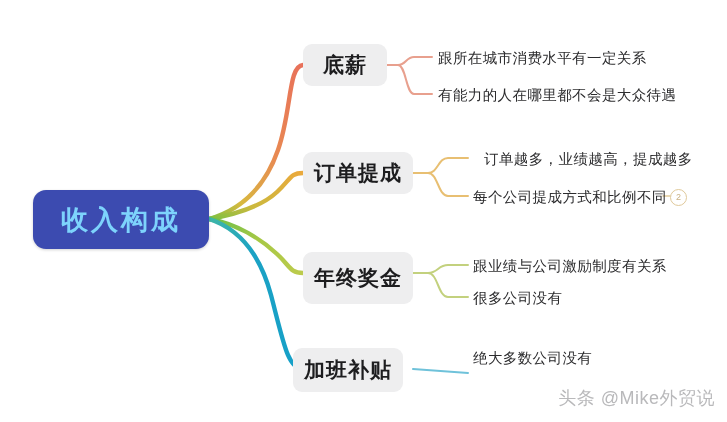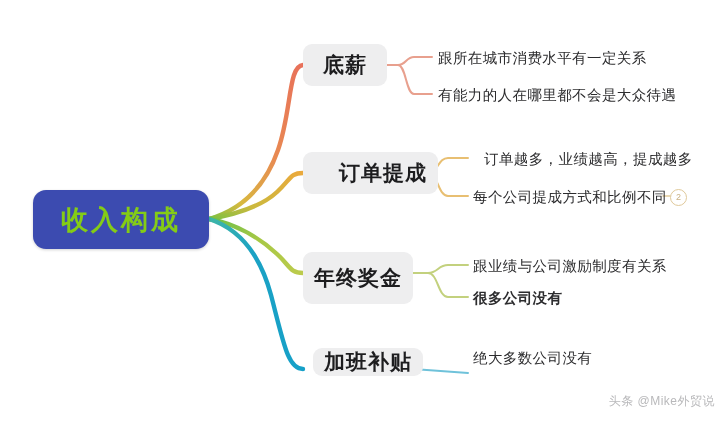--- a/index.html
+++ b/index.html
@@ -24,21 +24,21 @@
     width: 727px;
     height: 422px;
     pointer-events: none;
   }
   .root-node {
     position: absolute;
     display: flex;
     align-items: center;
     justify-content: center;
     background: #3c4bb0;
-    color: #84cc16;
+    color: #7dd3fc;
     border-radius: 13px;
     font-size: 27px;
     font-weight: bold;
     letter-spacing: 3px;
     box-shadow: 0 1px 3px rgba(0,0,0,0.18);
     z-index: 3;
   }
   .branch-node {
     position: absolute;
     display: flex;
@@ -75,21 +75,21 @@
     justify-content: center;
     background: #ffffff;
     z-index: 4;
     line-height: 1;
   }
   .watermark {
     position: absolute;
     right: 12px;
     bottom: 12px;
     color: #b9b9bb;
-    font-size: 12px;
+    font-size: 18px;
     letter-spacing: 0.5px;
     white-space: nowrap;
     z-index: 5;
   }
 </style>
 </head>
 <body>
 
 <div id="canvas">
 
@@ -142,33 +142,33 @@
   <div class="root-node" style="left:33px; top:190px; width:176px; height:59px;">
     <span>收入构成</span>
   </div>
 
   <div class="branch-node" style="left:303px; top:44px; width:84px; height:42px;">
     <span>底薪</span>
   </div>
   <div class="leaf-label" style="left:438px; top:88px;">有能力的人在哪里都不会是大众待遇</div>
   <div class="leaf-label" style="left:438px; top:51px;">跟所在城市消费水平有一定关系</div>
 
-  <div class="branch-node" style="left:303px; top:152px; width:110px; height:42px;padding-left:25px;">
+  <div class="branch-node" style="left:303px; top:152px; width:110px; height:42px;">
     <span>订单提成</span>
   </div>
   <div class="leaf-label" style="left:484px; top:152px;">订单越多，业绩越高，提成越多</div>
   <div class="leaf-label" style="left:473px; top:190px;text-align:center;">每个公司提成方式和比例不同</div>
   <div class="collapse-badge" style="left:670px; top:189px;">2</div>
 
   <div class="branch-node" style="left:303px; top:252px; width:110px; height:52px;">
     <span>年终奖金</span>
   </div>
   <div class="leaf-label" style="left:473px; top:259px;">跟业绩与公司激励制度有关系</div>
-  <div class="leaf-label" style="left:473px; top:291px;font-weight:bold;">很多公司没有</div>
+  <div class="leaf-label" style="left:473px; top:291px;">很多公司没有</div>
 
-  <div class="branch-node" style="left:313px; top:348px; width:110px; height:28px;">
+  <div class="branch-node" style="left:293px; top:348px; width:110px; height:44px;">
     <span>加班补贴</span>
   </div>
   <div class="leaf-label" style="left:473px; top:351px;">绝大多数公司没有</div>
 
   <div class="watermark">头条 @Mike外贸说</div>
 
 </div>
 
 </body></html>

